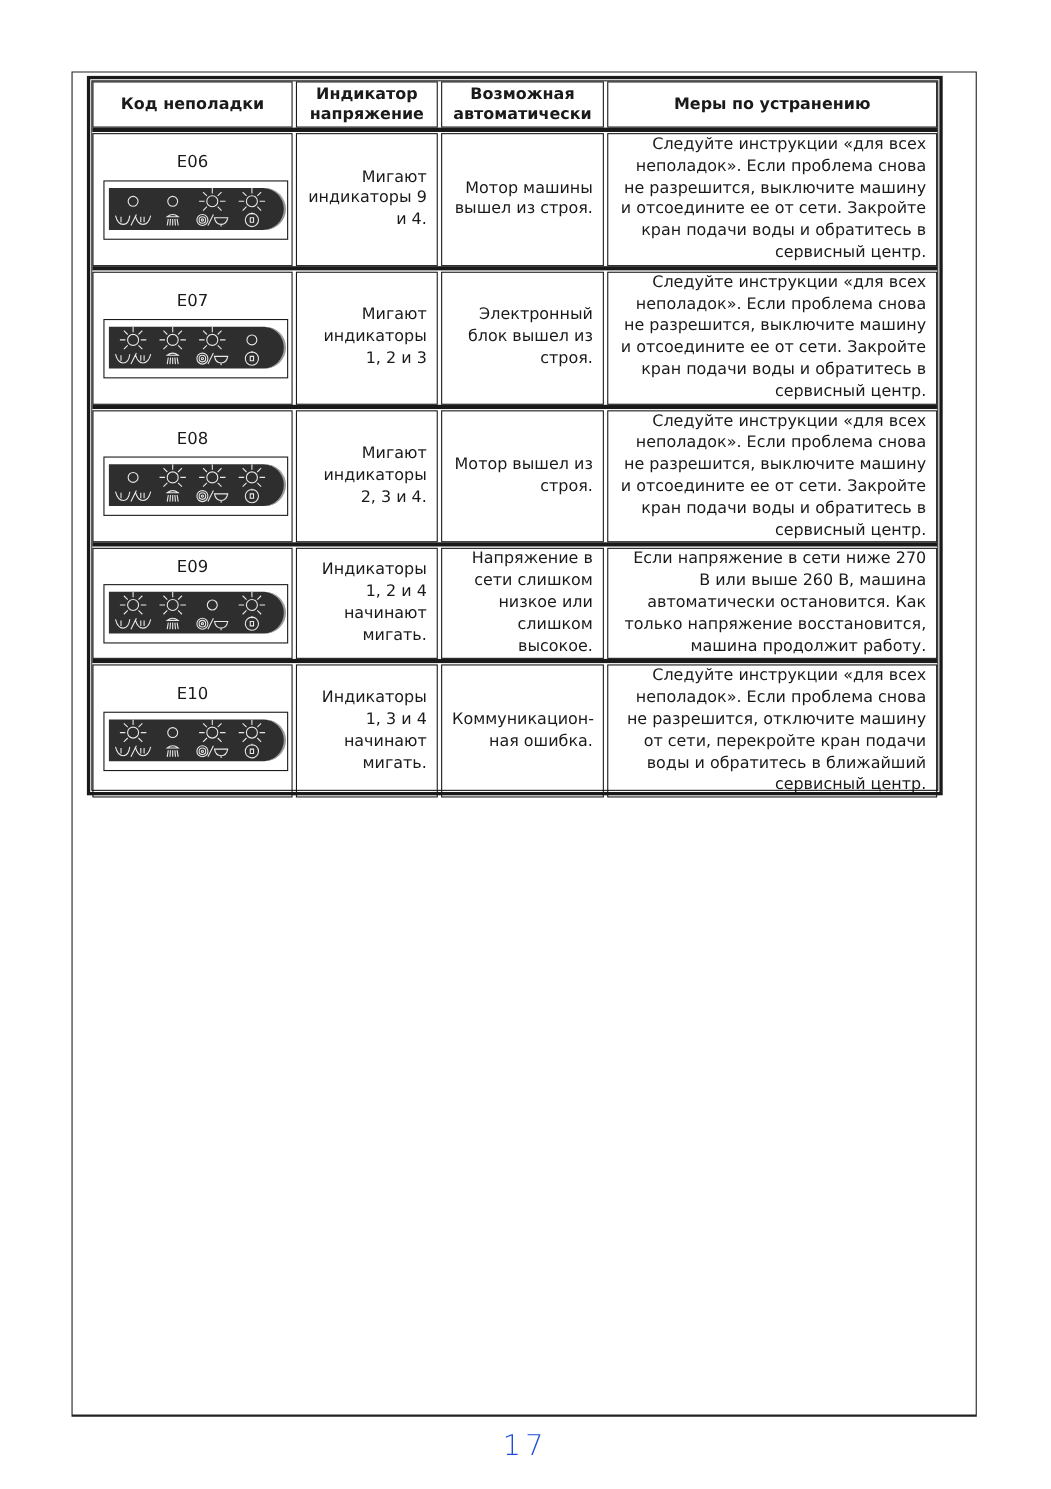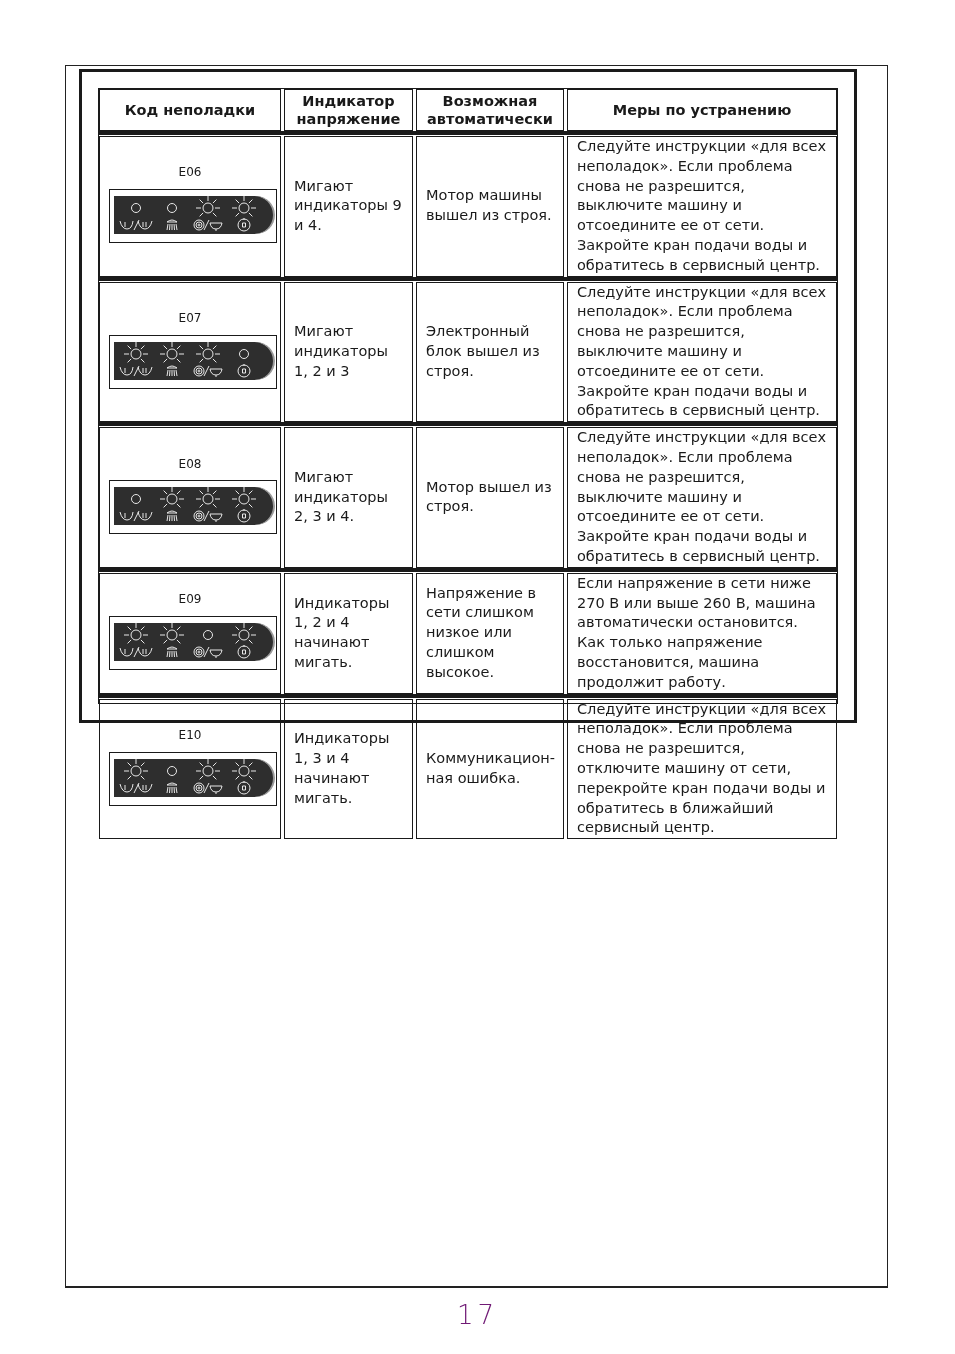--- a/index.html
+++ b/index.html
@@ -1,43 +1,43 @@
 <!DOCTYPE html>
 <html><head>
 <meta charset="utf-8">
 <style>
   html, body { margin: 0; padding: 0; background: #ffffff; }
   body { width: 955px; height: 1354px; position: relative; overflow: hidden;
          font-family: "DejaVu Sans", sans-serif; color: #1a1a1a; }
   .page-frame { position: absolute; left: 65px; top: 65px; width: 823px; height: 1223px;
                 border: 1px solid #222; border-bottom: 2px solid #222; box-sizing: border-box; }
   .table-wrap { position: absolute; left: 79px; top: 69px; width: 778px; height: 654px;
-                border: 3px solid #1a1a1a; box-sizing: border-box; padding: 16px; }
+                border: 3px solid #1a1a1a; box-sizing: border-box; padding: 1px; }
   .table-inner { position: relative; width: 100%; height: 100%; border: 1px solid #1a1a1a; box-sizing: border-box; }
   table.fault { border-collapse: separate; border-spacing: 3px 0; width: 100%; height: 100%;
                 table-layout: fixed; margin-left: -3px; width: calc(100% + 6px); }
   table.fault td, table.fault th { border: 1px solid #1a1a1a; vertical-align: middle; font-size: 14.5px;
                 line-height: 19.8px; padding: 0 9px; }
   table.fault th { font-weight: bold; text-align: center; font-size: 14.5px; line-height: 18px; height: 40px; }
   tr.head th { border-bottom: 1px solid #1a1a1a; }
   tr.sep td { height: 4px; padding: 0; border: none; background: #1a1a1a; }
   tr.sep2 td { height: 1px; padding: 0; border: none; background: #fff; }
   td.code { text-align: center; padding: 0 3px; }
-  .code-label { font-size: 12px; display: block; margin-bottom: 6px; }
+  .code-label { font-size: 15px; display: block; margin-bottom: 6px; }
   .panel-box { display: inline-block; width: 168px; height: 54px; border: 1px solid #1a1a1a; box-sizing: border-box;
                padding: 6px 4px 6px 4px; text-align: left; }
   .panel { position: relative; width: 160px; height: 38px; background: #2e2e2e; border-radius: 0 20px 20px 0; }
   .panel::after { content: ""; position: absolute; right: -1px; top: 0; width: 22px; height: 38px; border-radius: 0 20px 20px 0;
                   box-shadow: inset -2px 0 0 #9a9a9a; pointer-events: none; }
   .slot { position: absolute; top: 0; width: 36px; height: 38px; }
   .slot svg { position: absolute; left: 0; top: 0; }
-  td.text { text-align: left; }
+  td.text { text-align: right; }
   td.measures { padding: 0 8px; }
   .page-number { position: absolute; left: 0; width: 955px; top: 1300px; text-align: center;
-                 font-size: 26px; color: #701a75; letter-spacing: 4px; font-family: "DejaVu Sans", sans-serif; font-weight: 300; }
+                 font-size: 26px; color: #1d4ed8; letter-spacing: 4px; font-family: "DejaVu Sans", sans-serif; font-weight: 300; }
 </style>
 </head>
 <body>
 
 <div class="page-frame"></div>
 
 <div class="table-wrap">
   <div class="table-inner">
     <table class="fault">
       <colgroup>

